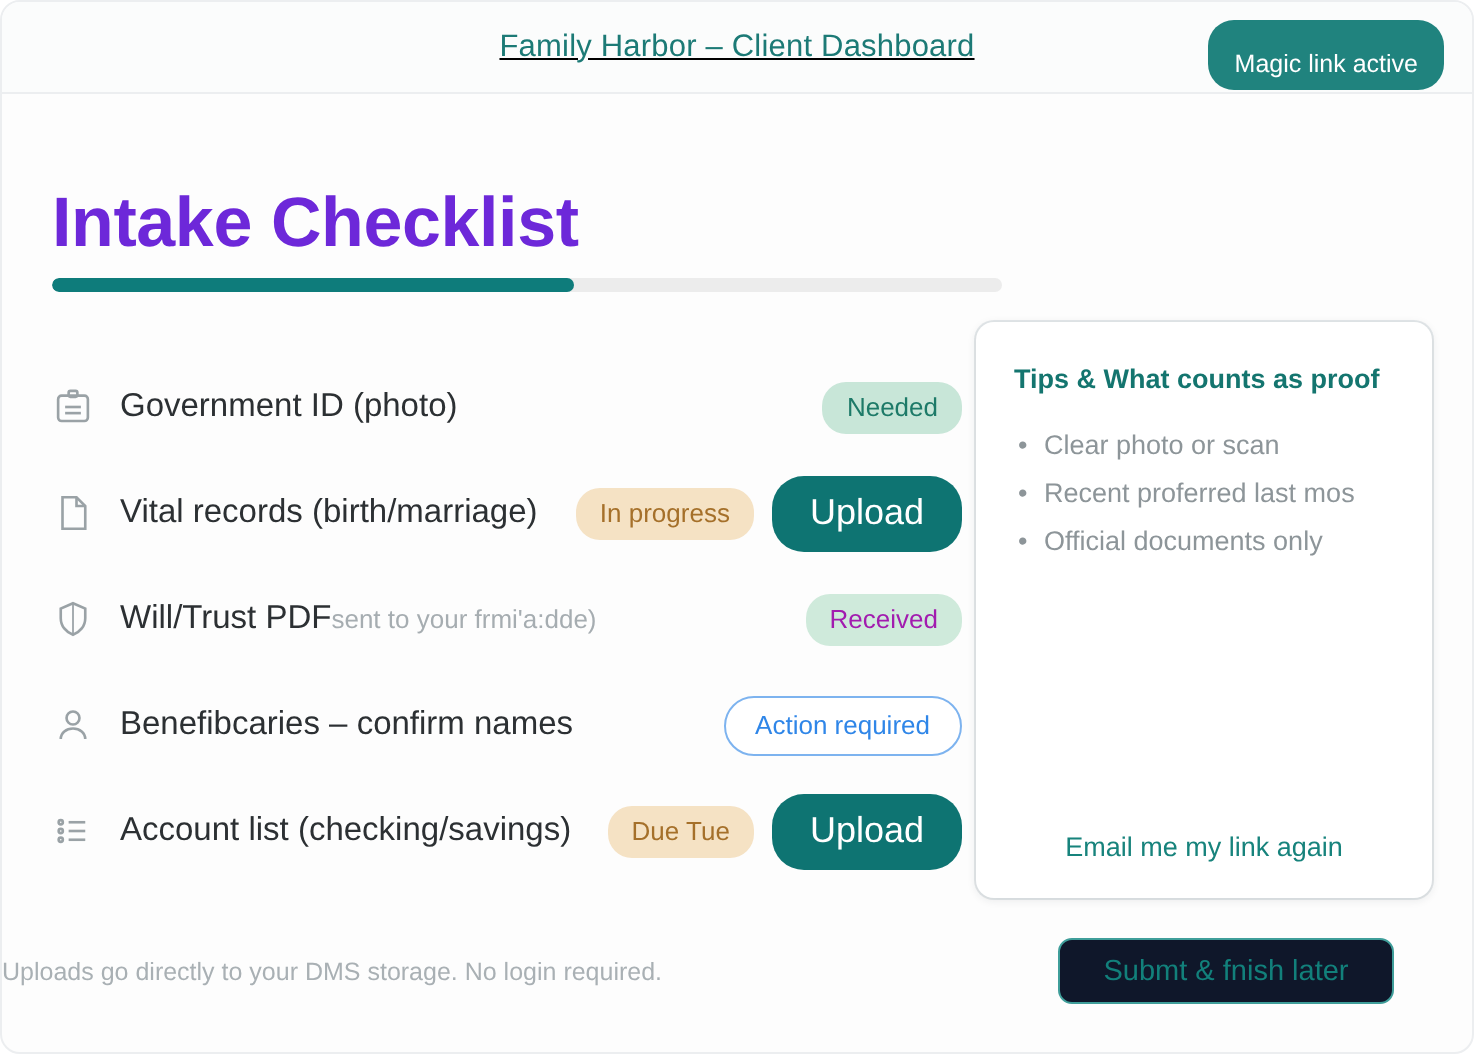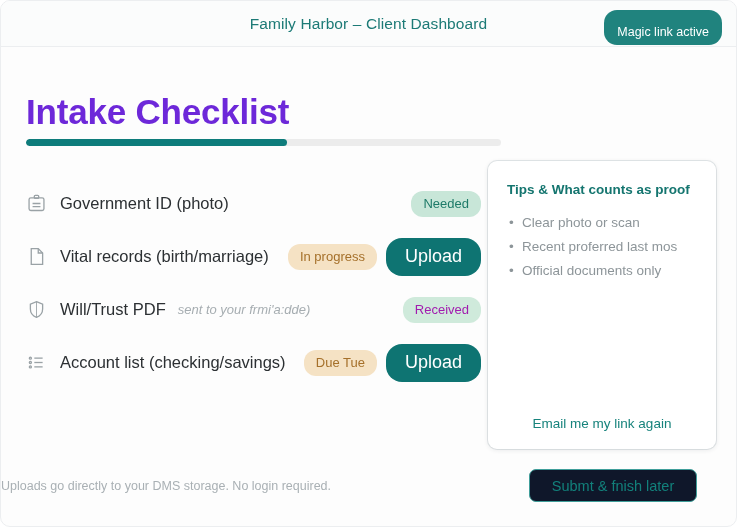--- a/index.html
+++ b/index.html
@@ -26,20 +26,21 @@
 
   
   .topbar {
     position: relative;
     height: 45px;
     background: #fbfcfc;
     border-bottom: 1px solid #eceef0;
     display: flex;
     align-items: center;
     justify-content: center;
+    text-decoration: underline;
   }
   .topbar-title {
     font-size: 15.5px;
     color: #1c7a76;
     letter-spacing: 0.1px;
   }
   .magic-badge {
     position: absolute;
     right: 14px;
     top: 9px;
@@ -99,23 +100,22 @@
     color: #9aa2a6;
   }
   .row-label {
     font-size: 16.5px;
     color: #2c3033;
     white-space: nowrap;
   }
   .row-sub {
     font-size: 13px;
     color: #a6adb1;
-    margin-left: 12px;
-    white-space: nowrap;
-    font-style: italic;
+    margin-left: 0;
+    white-space: nowrap;
   }
   .row-spacer { flex: 1 1 auto; }
 
   .badge {
     font-size: 13px;
     padding: 5px 12px 6px 12px;
     border-radius: 12px;
     white-space: nowrap;
     margin-left: 9px;
   }
@@ -268,20 +268,31 @@
           <path d="M12 3l7 3v5.5c0 4.5-3 8-7 9.5-4-1.5-7-5-7-9.5V6z"></path>
           <path d="M12 3v18" stroke-width="1"></path>
         </svg>
       </span>
       <span class="row-label">Will/Trust PDF</span>
       <span class="row-sub">sent to your frmi'a:dde)</span>
       <span class="row-spacer"></span>
       <span class="badge badge-received">Received</span>
     </div>
 
+    <div class="row">
+      <span class="row-icon">
+        <svg width="21" height="21" viewBox="0 0 24 24" fill="none" stroke="currentColor" stroke-width="1.5">
+          <circle cx="12" cy="8" r="3.7"></circle>
+          <path d="M5 20c0-3.6 3.1-6 7-6s7 2.4 7 6"></path>
+        </svg>
+      </span>
+      <span class="row-label">Benefibcaries – confirm names</span>
+      <span class="row-spacer"></span>
+      <span class="badge badge-action">Action required</span>
+    </div>
 
     <div class="row">
       <span class="row-icon">
         <svg width="21" height="21" viewBox="0 0 24 24" fill="none" stroke="currentColor" stroke-width="1.5">
           <circle cx="5" cy="7" r="1.2"></circle>
           <circle cx="5" cy="12" r="1.2"></circle>
           <circle cx="5" cy="17" r="1.2"></circle>
           <line x1="9.5" y1="7" x2="19" y2="7"></line>
           <line x1="9.5" y1="12" x2="19" y2="12"></line>
           <line x1="9.5" y1="17" x2="19" y2="17"></line>

